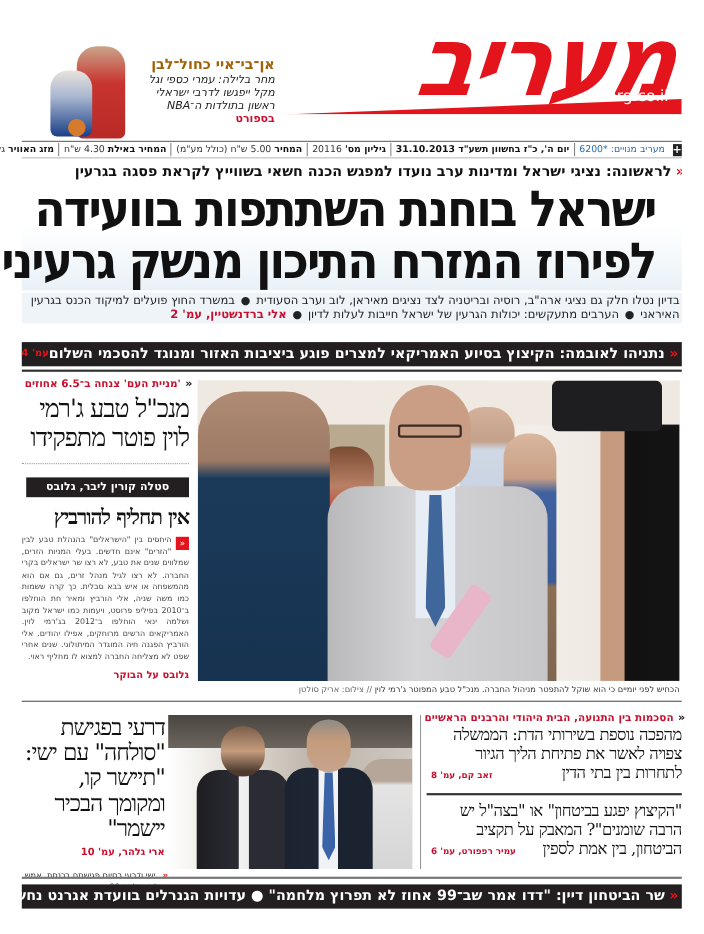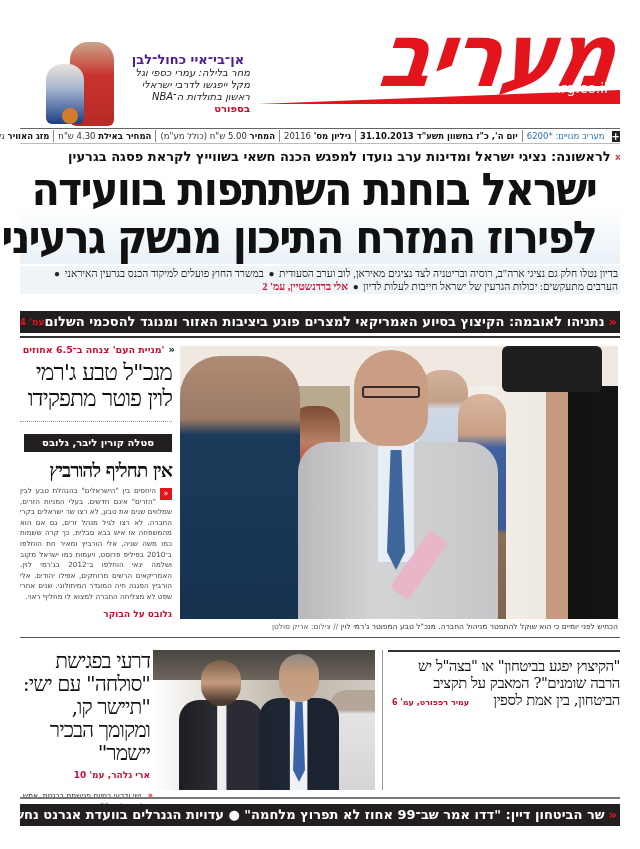--- a/index.html
+++ b/index.html
@@ -15,40 +15,40 @@
   .logo-swoosh { position: absolute; left: 0; right: 0; bottom: 2px; height: 14px; background: #e3141b; clip-path: polygon(0 100%, 100% 0, 100% 100%); }
   .logo-url { position: absolute; right: 12px; bottom: 10px; direction: ltr; font-size: 14px; color: #fff; display: flex; align-items: center; gap: 3px; }
   .logo-url .cup { display: inline-block; width: 7px; height: 7px; background: #fff; border-radius: 1px 1px 3px 3px; }
 
   .promo { position: absolute; left: 0; top: 20px; width: 230px; height: 106px; }
   .promo-photo { position: absolute; left: 26px; top: 0; width: 76px; height: 106px; }
   .player1 { position: absolute; left: 0; top: 44px; width: 38px; height: 60px; background: linear-gradient(#e9e3dc, #a9b7d0 40%, #1a3f87 100%); border-radius: 16px 16px 6px 6px; }
   .player2 { position: absolute; left: 24px; top: 22px; width: 44px; height: 84px; background: linear-gradient(#caa58a, #c8342f 40%, #b82a26 100%); border-radius: 18px 18px 6px 6px; }
   .ball { position: absolute; left: 16px; top: 88px; width: 16px; height: 16px; border-radius: 50%; background: #d67a2e; }
   .promo-text { position: absolute; right: 0; top: 32px; width: 124px; text-align: right; }
-  .promo-title { font-weight: bold; font-size: 13px; color: #4c1d95; line-height: 15px; text-align: center; }
+  .promo-title { font-weight: bold; font-size: 13px; color: #a16207; line-height: 15px; }
   .promo-body { font-size: 10px; line-height: 12px; color: #222; font-style: italic; }
   .promo-section { font-size: 10px; font-weight: bold; color: #c8102e; line-height: 12px; }
 
   
   .infobar { position: absolute; left: 0; top: 128px; width: 600px; height: 16px; border-top: 1px solid #666; border-bottom: 1px solid #bbb; display: flex; align-items: center; font-size: 8.5px; color: #333; white-space: nowrap; }
   .infobar .seg { padding: 0 4px; border-left: 1px solid #888; height: 12px; line-height: 12px; }
   .infobar .seg:last-child { border-left: none; }
   .infobar b { font-weight: bold; color: #111; }
   .infobar .plus { width: 11px; height: 11px; background: #222; color: #fff; font-size: 10px; line-height: 11px; text-align: center; font-weight: bold; margin-left: 3px; }
   .infobar .blue { color: #2a6db5; }
 
   
   .kicker { position: absolute; right: 0; top: 148px; width: 600px; height: 18px; font-size: 13px; font-weight: bold; color: #111; text-align: right; line-height: 18px; white-space: nowrap; overflow: hidden; }
   .chev { color: #e3141b; font-weight: 900; letter-spacing: -3px; margin-left: 4px; }
 
   
   .headline { position: absolute; right: 0; top: 166px; width: 600px; height: 98px; background: linear-gradient(to bottom, #ffffff 0%, #ffffff 40%, #e9f1f7 100%); text-align: right; }
   .headline h1 { font-family: "DejaVu Sans", sans-serif; font-weight: 900; font-size: 45px; line-height: 48px; letter-spacing: -2px; color: #111; transform: scaleX(0.92); white-space: nowrap; }
-  .subdeck { position: absolute; right: 0; top: 266px; width: 600px; font-size: 10.5px; line-height: 13px; color: #222; text-align: right; background: #eef4f8; padding: 1px 2px; font-family: Liberation Serif, serif; }
+  .subdeck { position: absolute; right: 0; top: 266px; width: 600px; font-size: 10.5px; line-height: 13px; color: #222; text-align: right; background: #eef4f8; padding: 1px 2px; }
   .subdeck .dot { font-size: 10px; margin: 0 2px; }
   .subdeck .byline { color: #c8102e; font-weight: bold; }
 
   
   .bar-dark { position: absolute; right: 0; width: 600px; height: 22px; background: #231f20; color: #fff; font-weight: bold; font-size: 13px; line-height: 22px; display: flex; align-items: center; padding-right: 6px; white-space: nowrap; }
   .bar-dark .chev { color: #e3141b; }
   .bar-dark .page-ref { color: #e3141b; font-size: 9px; margin-right: auto; margin-left: 10px; }
   .bar1 { top: 311px; }
   .rule { position: absolute; right: 0; width: 600px; height: 2px; background: #333; }
 
@@ -240,20 +240,25 @@
     <div class="d2">
         <div class="b"></div>
         <div class="tie"></div>
         <div class="h"></div>
       </div>
   </div>
 
   <div class="divider-v"></div>
 
   <div class="bottom-right">
+    <div class="br-story">
+      <div class="br-tag"><span class="chev">«</span><span>הסכמות בין התנועה, הבית היהודי והרבנים הראשיים</span></div>
+      <div class="br-head">מהפכה נוספת בשירותי הדת: הממשלה צפויה לאשר את פתיחת הליך הגיור לתחרות בין בתי הדין</div>
+      <div class="br-sig">זאב קם, עמ' 8</div>
+    </div>
     <div class="br-rule"></div>
     <div class="br-story">
       <div class="br-head">"הקיצוץ יפגע בביטחון" או "בצה"ל יש הרבה שומנים"? המאבק על תקציב הביטחון, בין אמת לספין</div>
       <div class="br-sig">עמיר רפפורט, עמ' 6</div>
     </div>
   </div>
 
   <div class="rule rule3"></div>
 
   <div class="bar-dark bar2">

